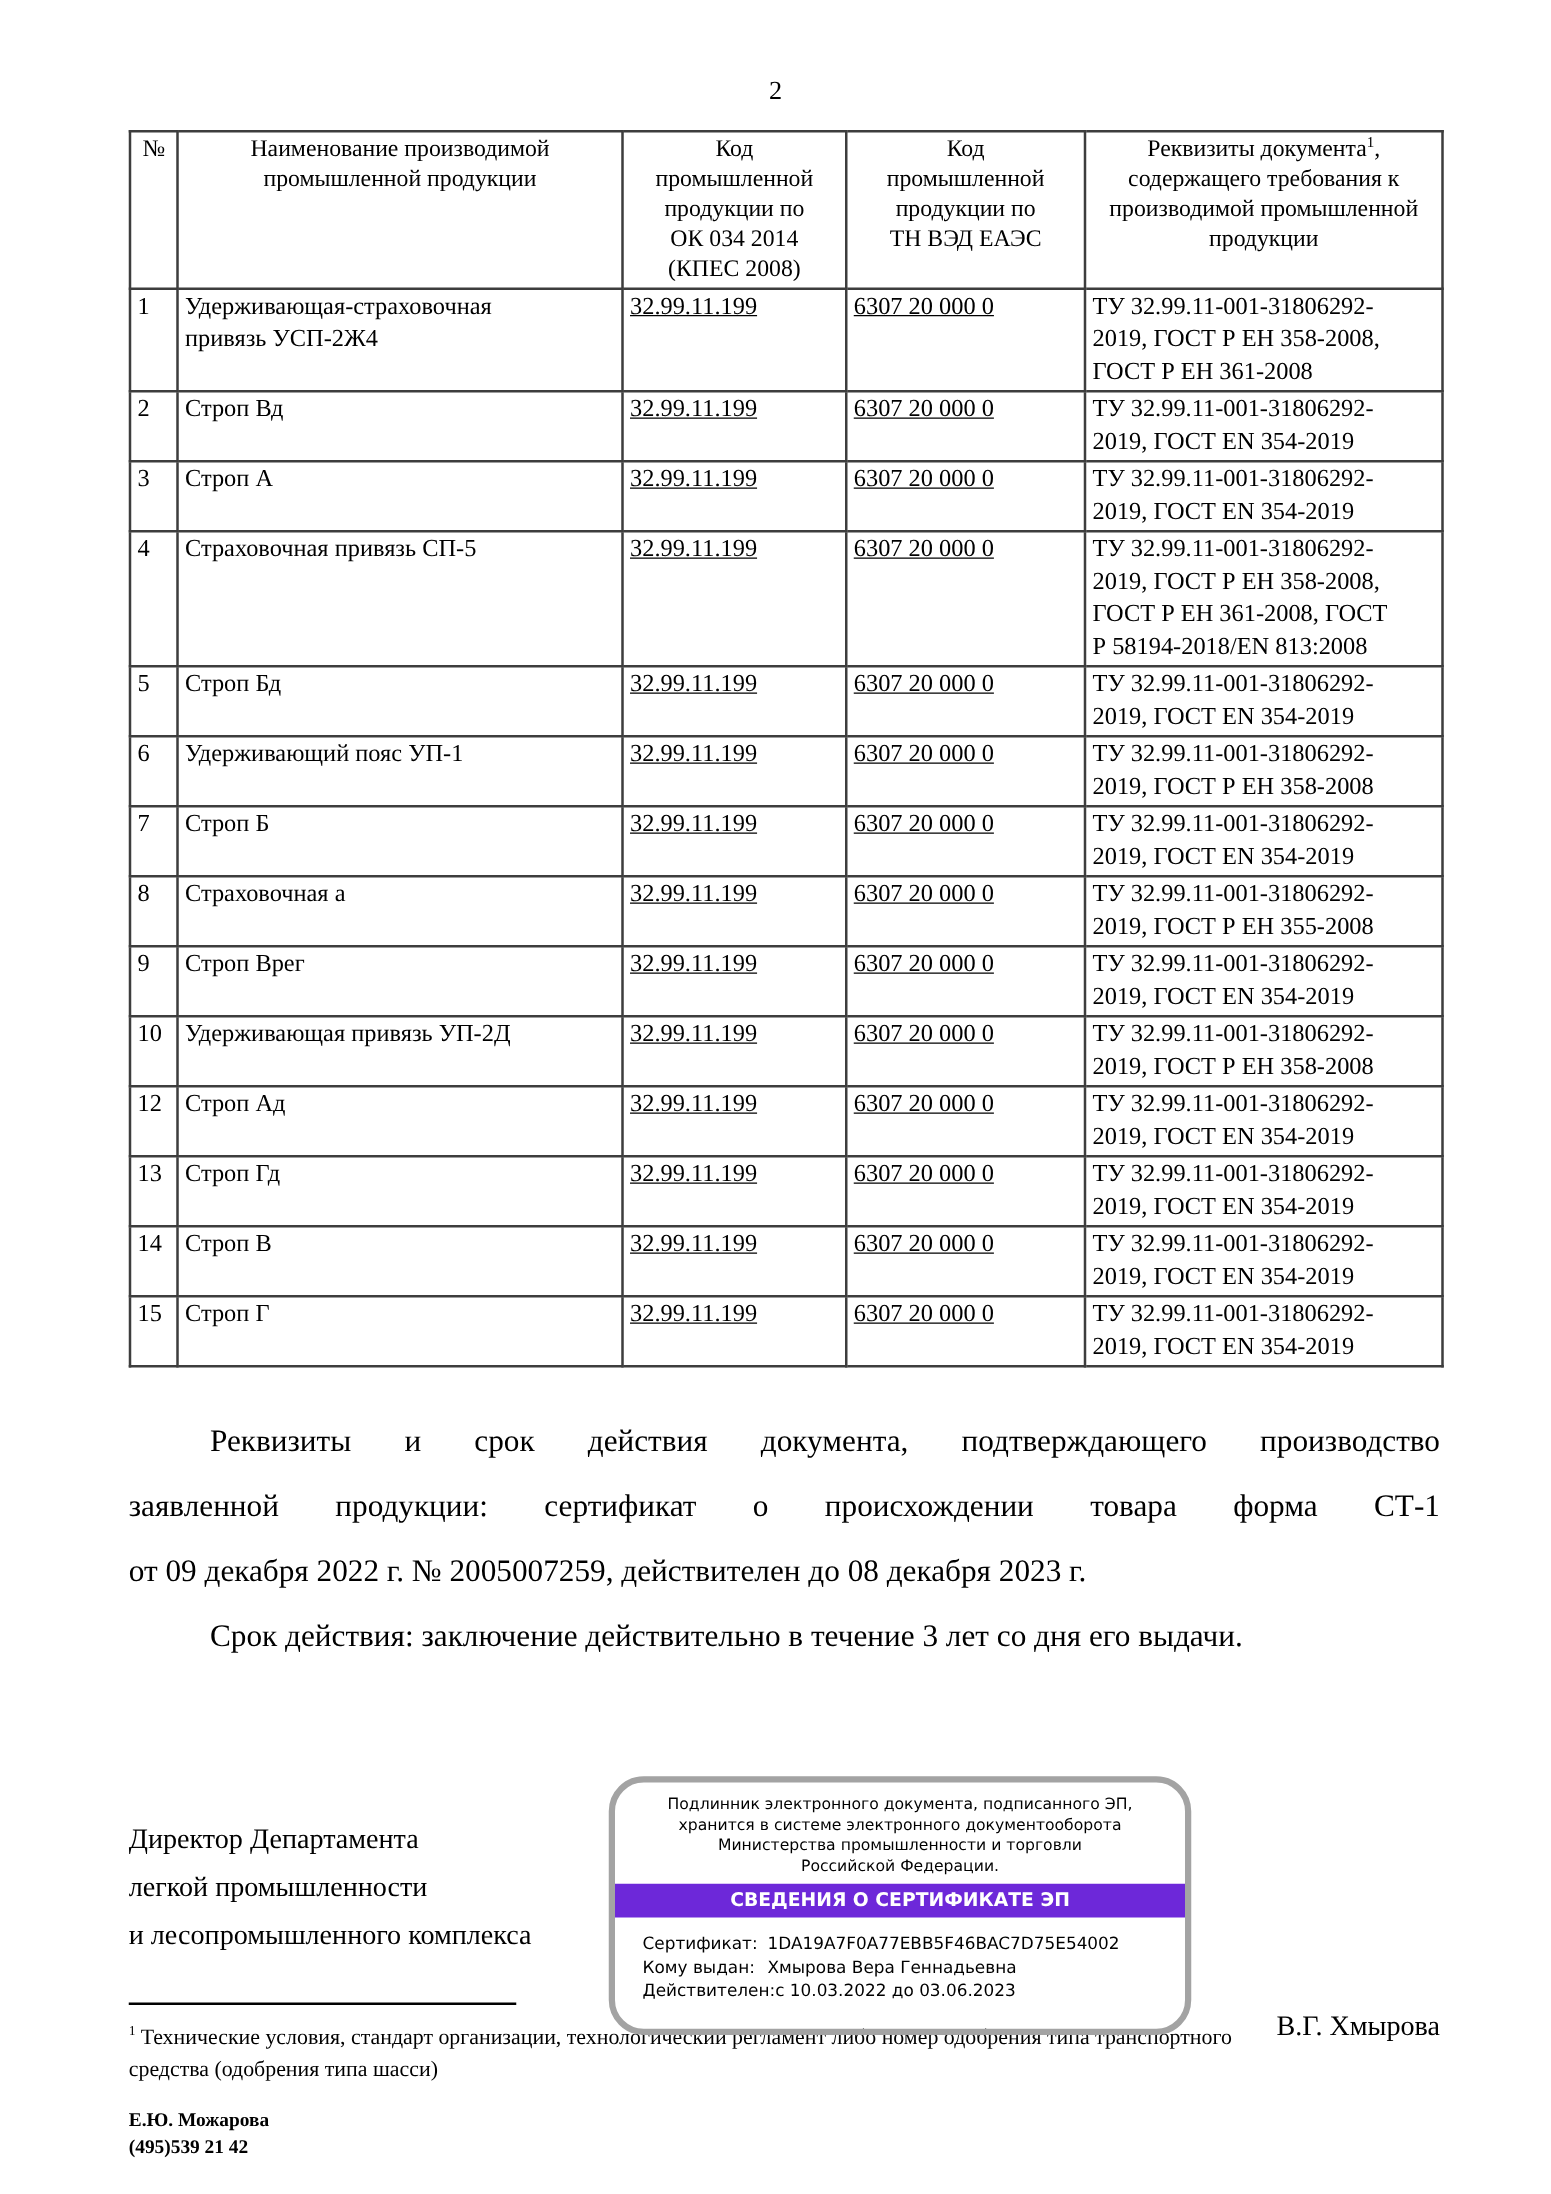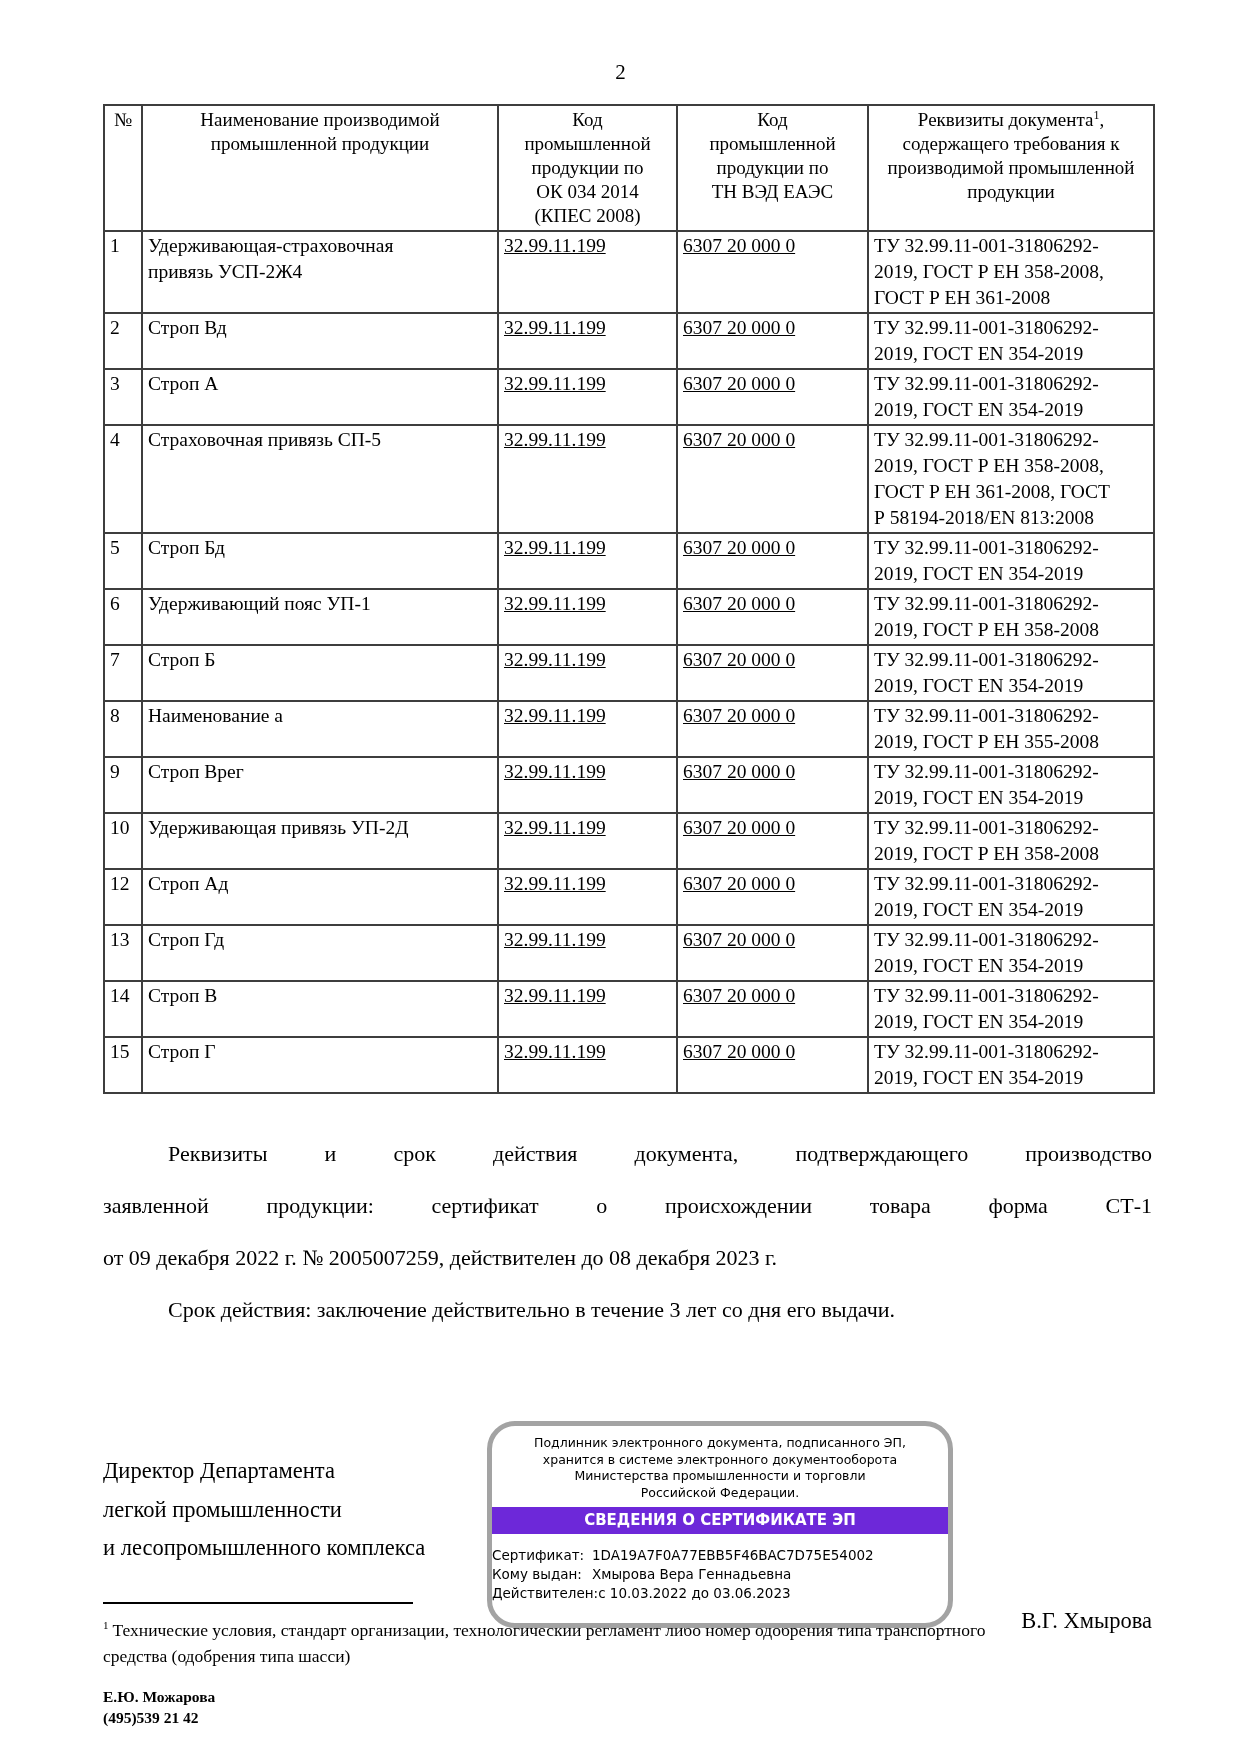--- a/index.html
+++ b/index.html
@@ -19,40 +19,40 @@
   table.products td{font-size:19.5px;line-height:26px;padding:1px 5px;}
   td.cell-num{padding:1px 2px 1px 3px;}
   td.cell-name{white-space:pre-line;}
   td.cell-code{text-align:left;text-decoration:underline;}
   td.cell-docs{white-space:pre-line;padding-left:6px;}
   th .hdr-lines{white-space:pre-line;}
   sup.hdr-sup{font-size:12px;vertical-align:super;line-height:0;}
 
   
   .paragraphs{position:absolute;left:103px;top:1128px;width:1049px;}
-  .p-line{font-size:22px;height:52px;line-height:52px;}
+  .p-line{font-size:25px;height:52px;line-height:52px;}
   .p-line.justify{text-align:justify;text-align-last:justify;}
   .p-line.indent{padding-left:65px;box-sizing:border-box;}
 
   
   .director{position:absolute;left:103px;top:1452px;font-size:22.5px;
             line-height:38.5px;white-space:pre-line;z-index:1;}
   .signer-name{position:absolute;left:950px;top:1608px;width:202px;
                text-align:right;font-size:22.5px;z-index:1;}
 
   
   .stamp{position:absolute;left:487px;top:1421px;width:466px;height:207px;
          box-sizing:border-box;border:5px solid #a3a3a3;border-radius:28px;
          background:transparent;z-index:5;
          font-family:"DejaVu Sans", sans-serif;}
   .stamp-top{margin-top:9px;text-align:center;font-size:12.5px;
              line-height:16.5px;white-space:pre-line;}
   .stamp-bar{margin-top:6px;height:27px;background:#6d28d9;color:#fff;
              text-align:center;font-size:15px;font-weight:600;line-height:27px;}
-  .stamp-fields{margin-top:12px;font-size:13.5px;line-height:19px;}
+  .stamp-fields{margin-top:12px;padding-left:22px;font-size:13.5px;line-height:19px;}
   .stamp-field .flabel{display:inline-block;min-width:100px;}
 
   
   .footnote-sep{position:absolute;left:103px;top:1602px;width:310px;height:0;
                 border-top:2px solid #000;}
   .footnote{position:absolute;left:103px;top:1612px;width:1049px;
             font-size:17.5px;line-height:26px;z-index:1;}
   .footnote sup{font-size:11px;vertical-align:super;margin-right:4px;}
   .footnote .fn-text{white-space:pre-line;}
 
@@ -162,21 +162,21 @@
     <td class="cell-num">7</td>
     <td class="cell-name">Строп Б</td>
     <td class="cell-code">32.99.11.199</td>
     <td class="cell-code">6307 20 000 0</td>
     <td class="cell-docs">ТУ 32.99.11-001-31806292-
 2019, ГОСТ EN 354-2019</td>
   </tr>
 
   <tr>
     <td class="cell-num">8</td>
-    <td class="cell-name">Наименование а</td>
+    <td class="cell-name">Страховочная а</td>
     <td class="cell-code">32.99.11.199</td>
     <td class="cell-code">6307 20 000 0</td>
     <td class="cell-docs">ТУ 32.99.11-001-31806292-
 2019, ГОСТ Р ЕН 355-2008</td>
   </tr>
 
   <tr>
     <td class="cell-num">9</td>
     <td class="cell-name">Строп Врег</td>
     <td class="cell-code">32.99.11.199</td>

